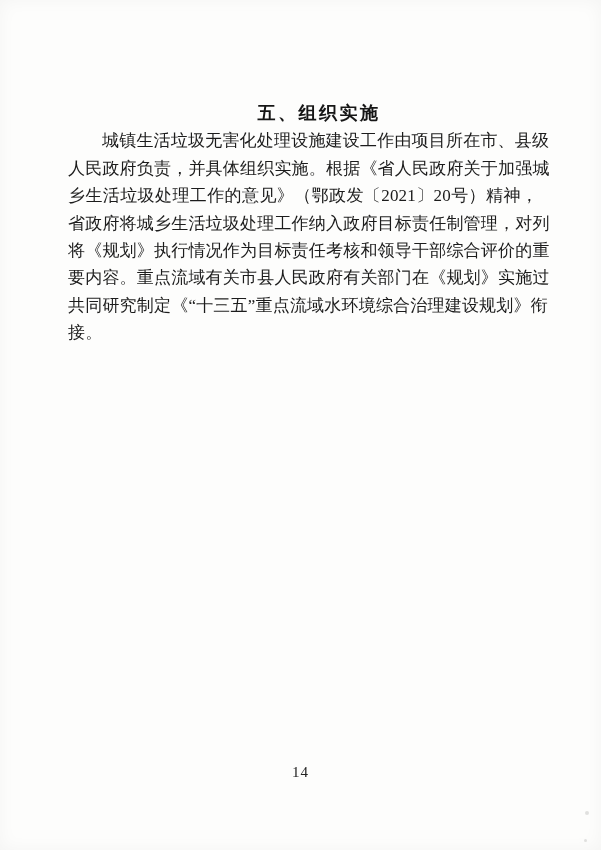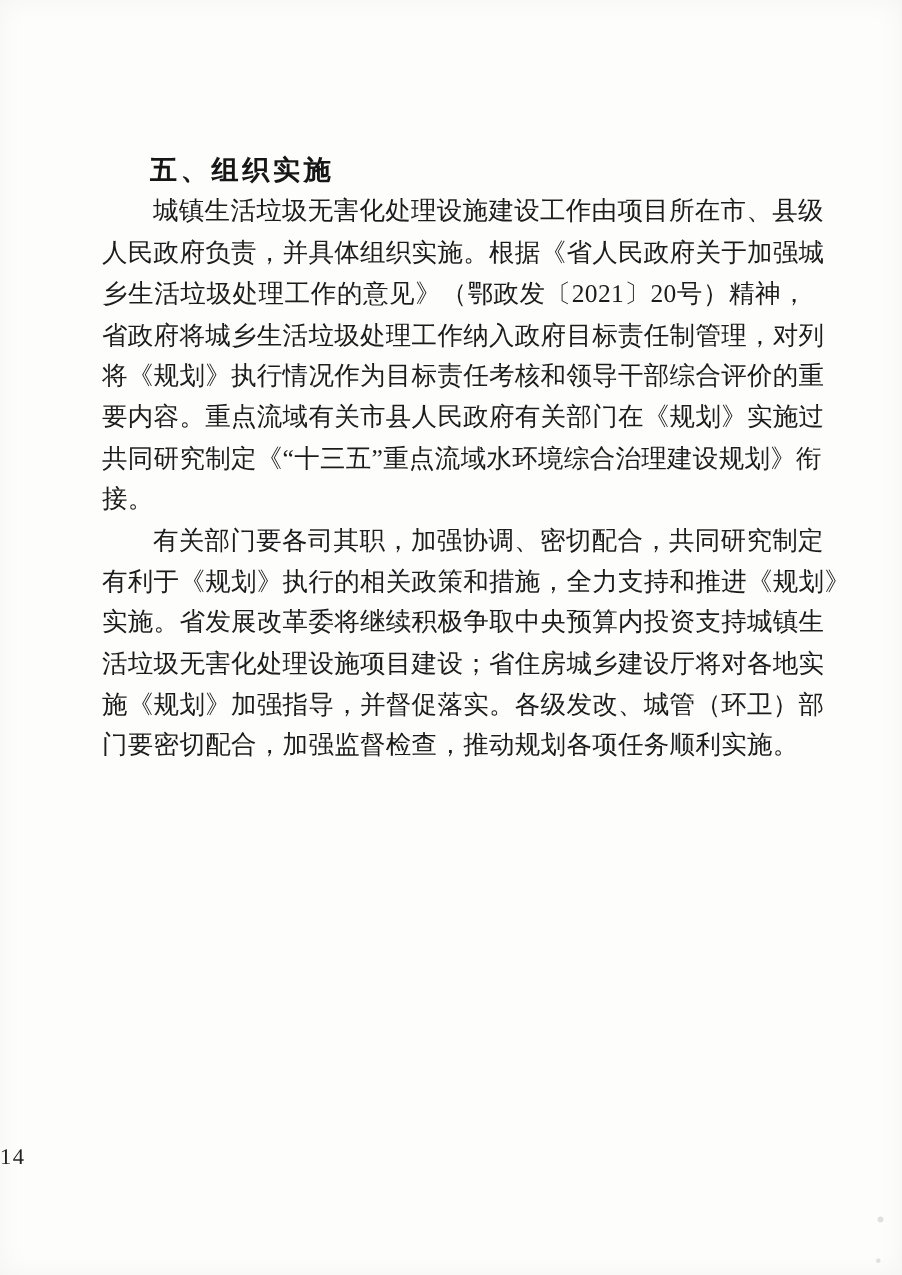--- a/index.html
+++ b/index.html
@@ -31,20 +31,21 @@
   }
   .section-heading {
     margin: 0;
     padding-left: 32px;
     height: 27.4px;
     font-family: "Liberation Sans", "DejaVu Sans", sans-serif;
     font-weight: bold;
     font-size: 18px;
     letter-spacing: 2.5px;
     color: #161616;
+    text-align: center;
   }
   .para {
     margin: 0;
   }
   .line {
     height: 27.4px;
     text-align: justify;
     text-align-last: justify;
     white-space: nowrap;
     letter-spacing: 0.2px;
@@ -54,21 +55,21 @@
     text-indent: 34px;
   }
   .line.para-end {
     text-align-last: left;
   }
   .page-number {
     position: absolute;
     top: 764px;
     left: 0;
     width: 100%;
-    text-align: left;
+    text-align: center;
     font-size: 15px;
     color: #222;
     letter-spacing: 1px;
   }
   .scan-speck {
     position: absolute;
     background: #c9c9c6;
     border-radius: 50%;
     opacity: 0.55;
   }
@@ -88,28 +89,20 @@
       <div class="line indent">城镇生活垃圾无害化处理设施建设工作由项目所在市、县级</div>
       <div class="line">人民政府负责，并具体组织实施。根据《省人民政府关于加强城</div>
       <div class="line">乡生活垃圾处理工作的意见》（鄂政发〔2021〕20号）精神，</div>
       <div class="line">省政府将城乡生活垃圾处理工作纳入政府目标责任制管理，对列</div>
       <div class="line">将《规划》执行情况作为目标责任考核和领导干部综合评价的重</div>
       <div class="line">要内容。重点流域有关市县人民政府有关部门在《规划》实施过</div>
       <div class="line">共同研究制定《“十三五”重点流域水环境综合治理建设规划》衔</div>
       <div class="line para-end">接。</div>
     </div>
 
-    <div class="para">
-      <div class="line indent">有关部门要各司其职，加强协调、密切配合，共同研究制定</div>
-      <div class="line">有利于《规划》执行的相关政策和措施，全力支持和推进《规划》</div>
-      <div class="line">实施。省发展改革委将继续积极争取中央预算内投资支持城镇生</div>
-      <div class="line">活垃圾无害化处理设施项目建设；省住房城乡建设厅将对各地实</div>
-      <div class="line">施《规划》加强指导，并督促落实。各级发改、城管（环卫）部</div>
-      <div class="line para-end">门要密切配合，加强监督检查，推动规划各项任务顺利实施。</div>
-    </div>
 
   </div>
 
   <div class="page-number">14</div>
 
   <div class="scan-speck speck-1"></div>
   <div class="scan-speck speck-2"></div>
 
 </div>
 

